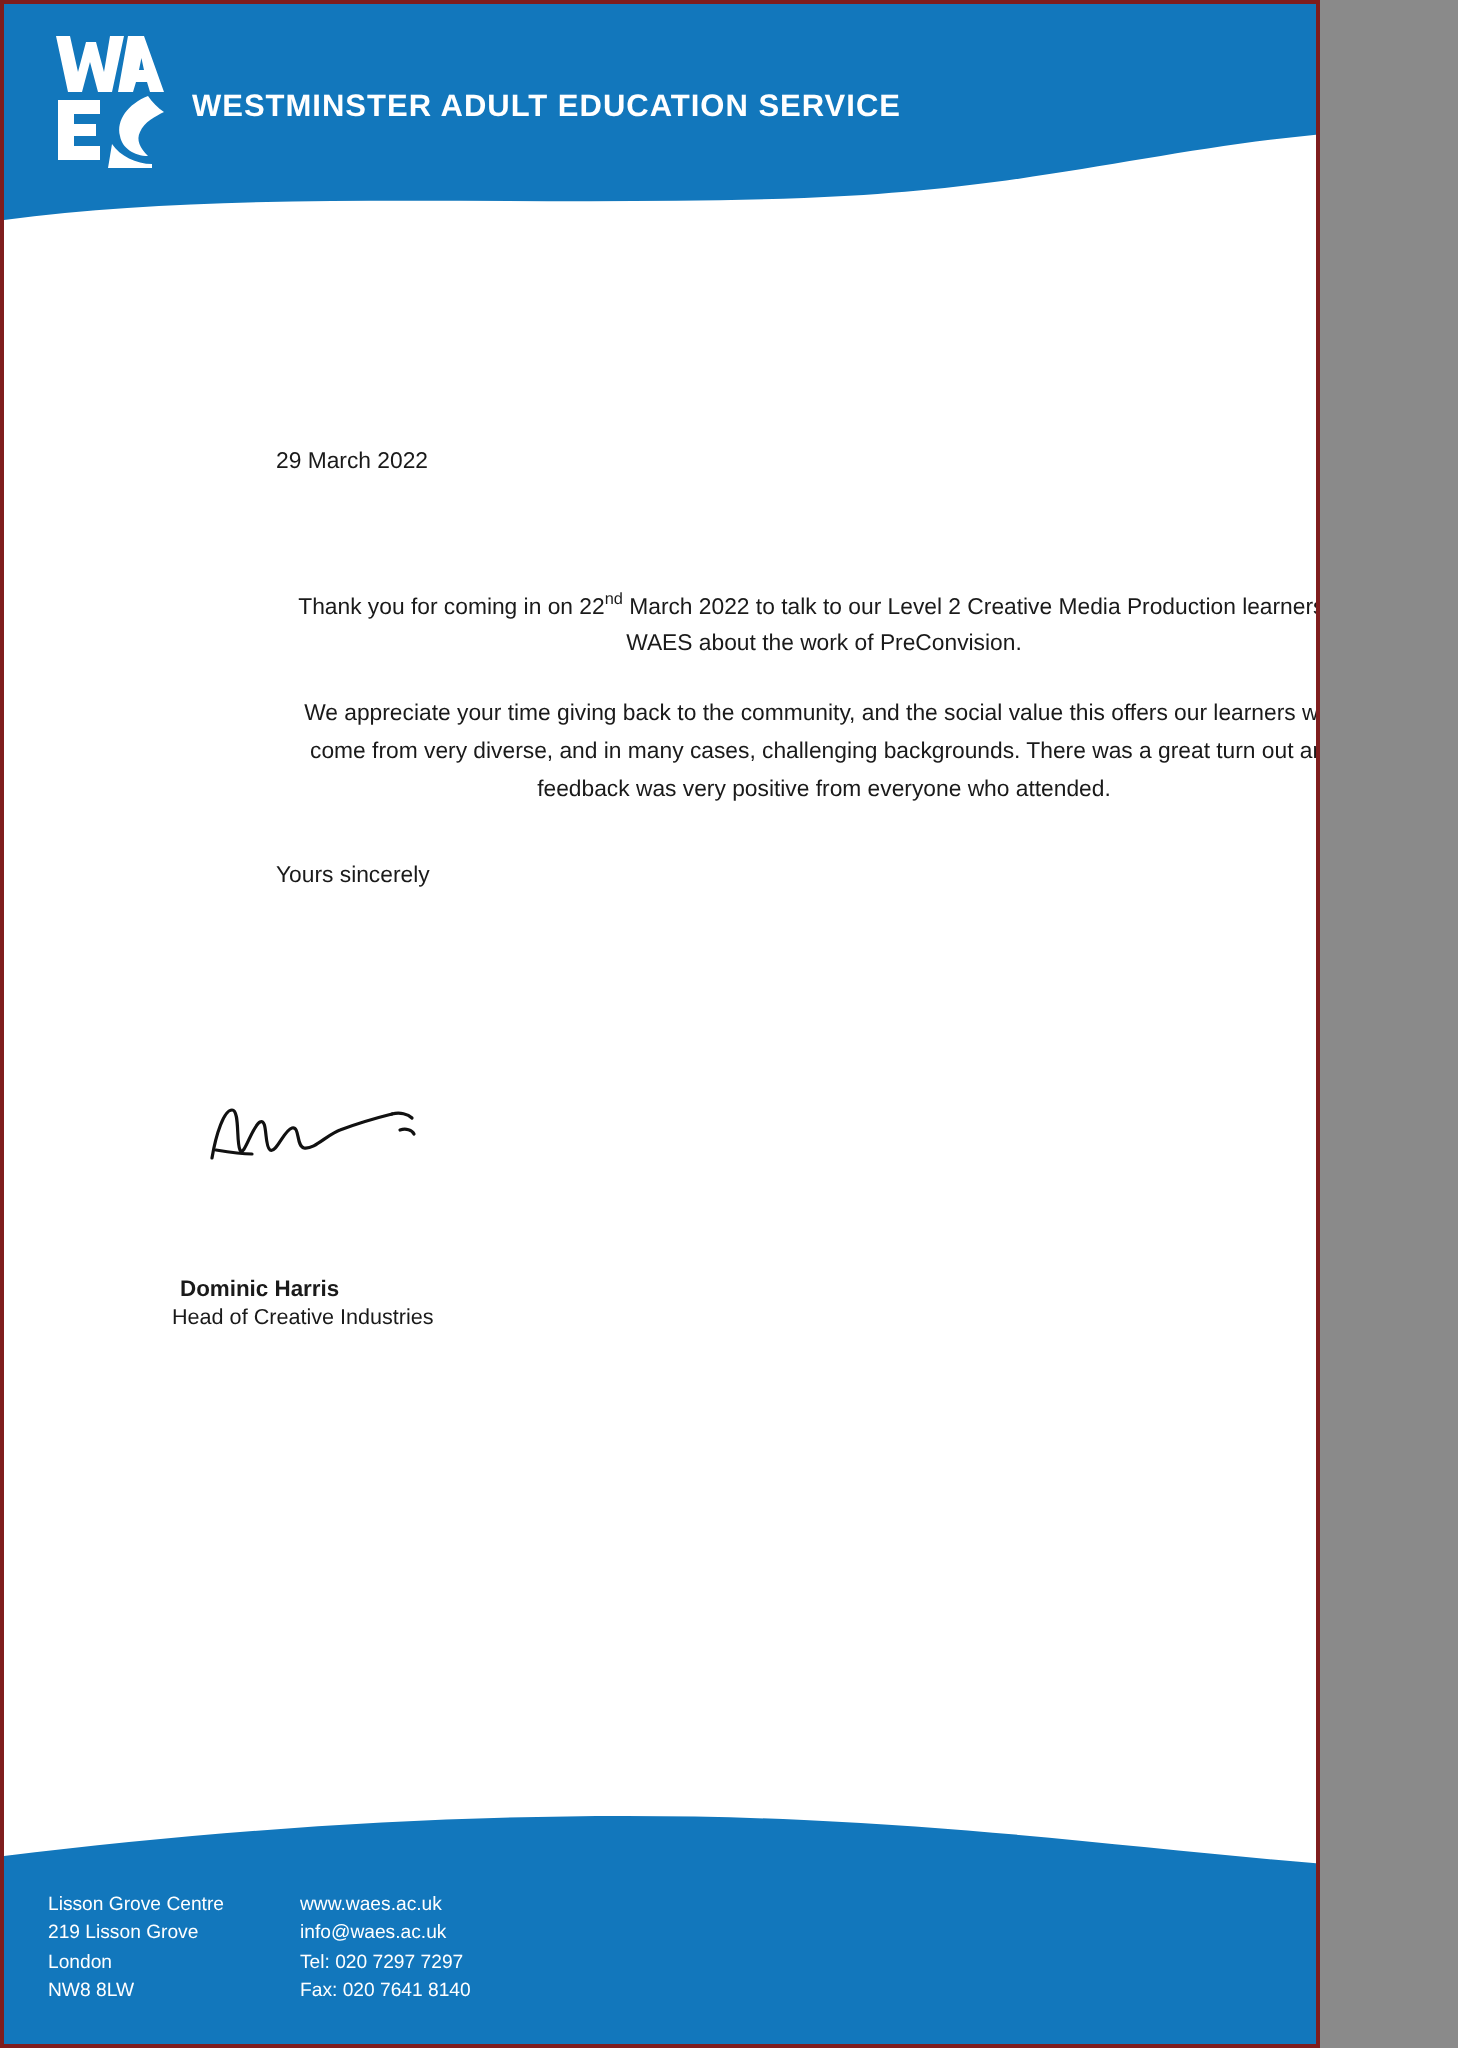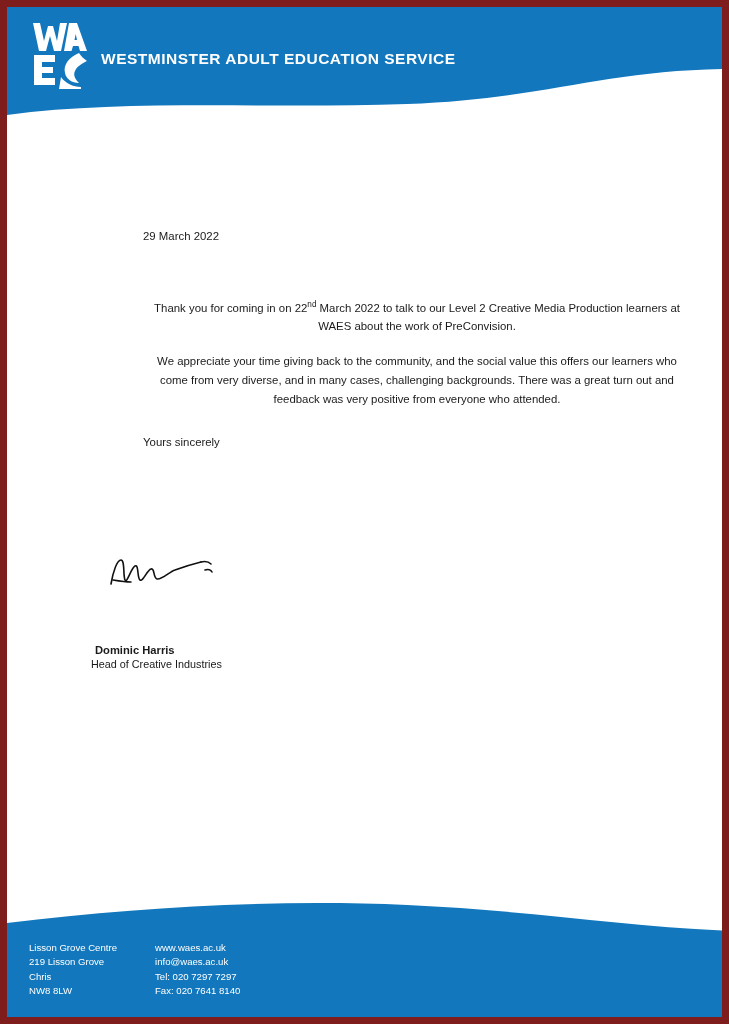--- a/index.html
+++ b/index.html
@@ -2,28 +2,28 @@
 <html><head>
 <meta charset="utf-8">
 <style>
   html, body {
     margin: 0;
     padding: 0;
     background: #8a8a8a;
   }
   .page {
     position: relative;
-    width: 729px;
+    width: 660px;
     height: 1024px;
     background: #ffffff;
     overflow: hidden;
     font-family: "Liberation Sans", sans-serif;
     color: #000000;
     box-sizing: border-box;
-    border: 7px solid #7f1d1d;
+    border: 2px solid #7f1d1d;
   }
 
   
   .header-band {
     position: absolute;
     top: 0; left: 0;
     width: 729px;
     height: 112px;
     overflow: hidden;
   }
@@ -182,21 +182,21 @@
 
   <div class="footer-band">
     <svg width="729" height="120" viewBox="0 0 729 120" xmlns="http://www.w3.org/2000/svg">
       <path d="M0,26 C130,10 270,2 400,8 C530,14 620,30 729,34 L729,120 L0,120 Z" fill="#1277bc"></path>
     </svg>
   </div>
 
   <div class="footer-col addr">
     <div>Lisson Grove Centre</div>
     <div>219 Lisson Grove</div>
-    <div>Chris</div>
+    <div>London</div>
     <div>NW8 8LW</div>
   </div>
 
   <div class="footer-col contact">
     <div>www.waes.ac.uk</div>
     <div>info@waes.ac.uk</div>
     <div>Tel: 020 7297 7297</div>
     <div>Fax: 020 7641 8140</div>
   </div>
 

